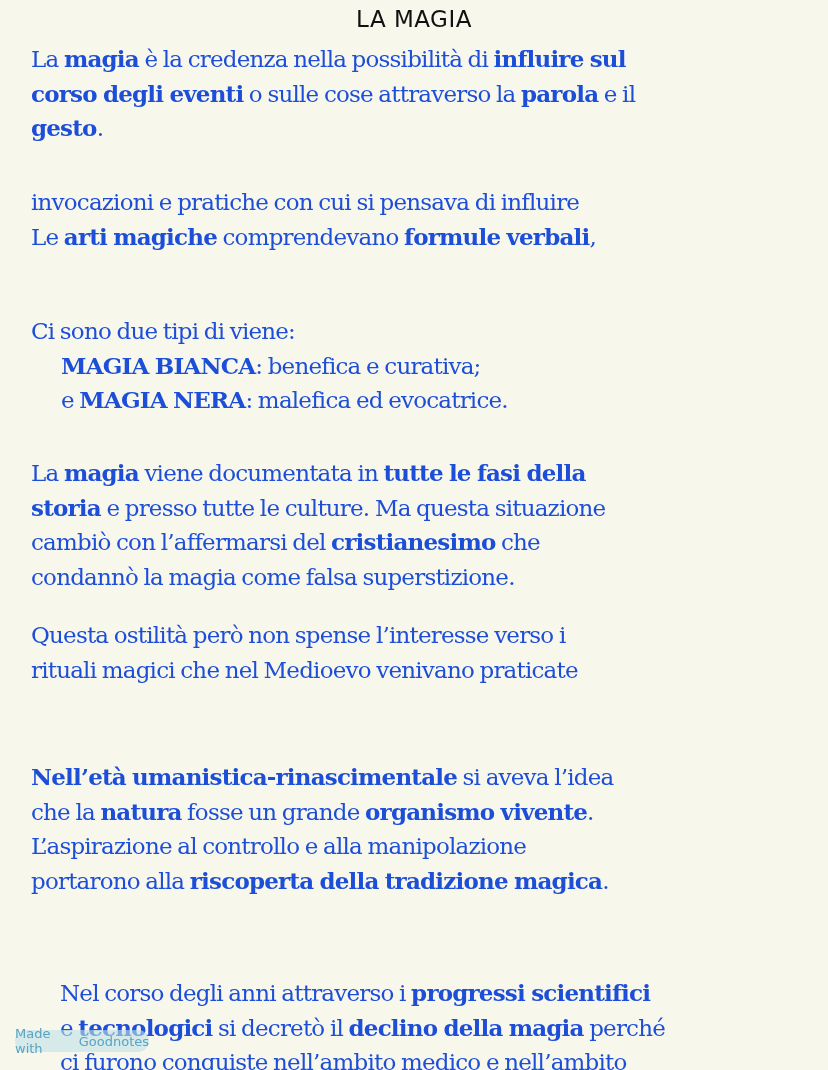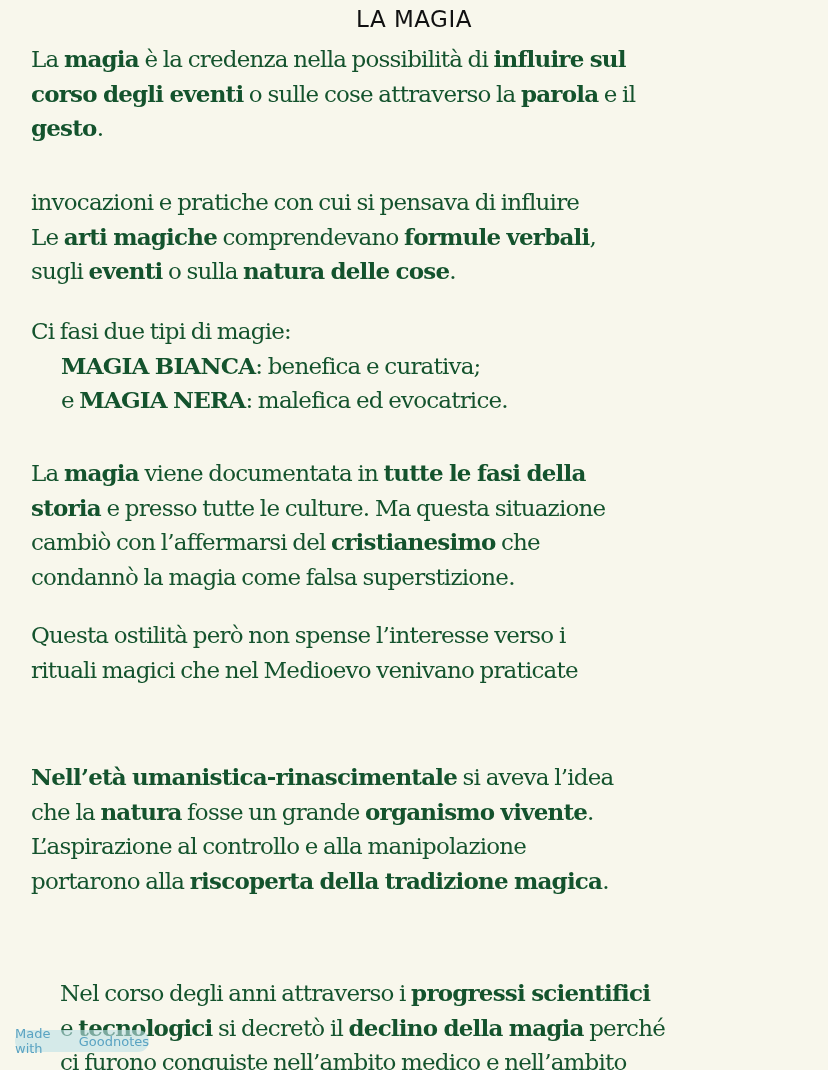--- a/index.html
+++ b/index.html
@@ -28,21 +28,21 @@
     }
     .para {
       position: absolute;
       left: 31px;
       width: 790px;
       font-family: "DejaVu Serif", serif;
       font-size: 23px;
       line-height: 34.5px;
       letter-spacing: -0.8px;
       word-spacing: -1px;
-      color: #14532d;
+      color: #1d4ed8;
       margin: 0;
     }
     .para .line {
       display: block;
       white-space: nowrap;
     }
     .para b {
       font-weight: bold;
     }
     .indent {
@@ -83,24 +83,23 @@
 
 <div id="doc">
     <div class="para" style="top: 42px;">
       <span class="line"><span>La </span><b>magia</b><span>  è la credenza nella possibilità di </span><b>influire sul</b></span>
       <span class="line"><b>corso degli eventi</b><span> o sulle cose attraverso la </span><b>parola</b><span> e il</span></span>
       <span class="line"><b>gesto</b><span>.</span></span>
     </div>
     <div class="para" style="top: 185px;">
       <span class="line"><span>invocazioni e pratiche con cui si pensava di influire</span></span>
       <span class="line"><span>Le </span><b>arti magiche</b><span> comprendevano </span><b>formule verbali</b><span>,</span></span>
-      <span class="line"><span>sugli </span><b>eventi</b><span> o sulla </span><b>natura delle cose</b><span>.</span></span>
     </div>
     <div class="para" style="top: 314px;">
-      <span class="line"><span>Ci fasi due tipi di magie:</span></span>
+      <span class="line"><span>Ci sono due tipi di viene:</span></span>
       <span class="line indent"><b>MAGIA BIANCA</b><span>: benefica e curativa;</span></span>
       <span class="line indent"><span>e </span><b>MAGIA NERA</b><span>: malefica ed evocatrice.</span></span>
     </div>
     <div class="para" style="top: 456px;">
       <span class="line"><span>La </span><b>magia</b><span> viene documentata in </span><b>tutte le fasi della</b></span>
       <span class="line"><b>storia</b><span> e presso tutte le culture. Ma questa situazione</span></span>
       <span class="line"><span>cambiò con l’affermarsi del </span><b>cristianesimo</b><span> che</span></span>
       <span class="line"><span>condannò la magia come falsa superstizione.</span></span>
     </div>
     <div class="para" style="top: 618px;">

